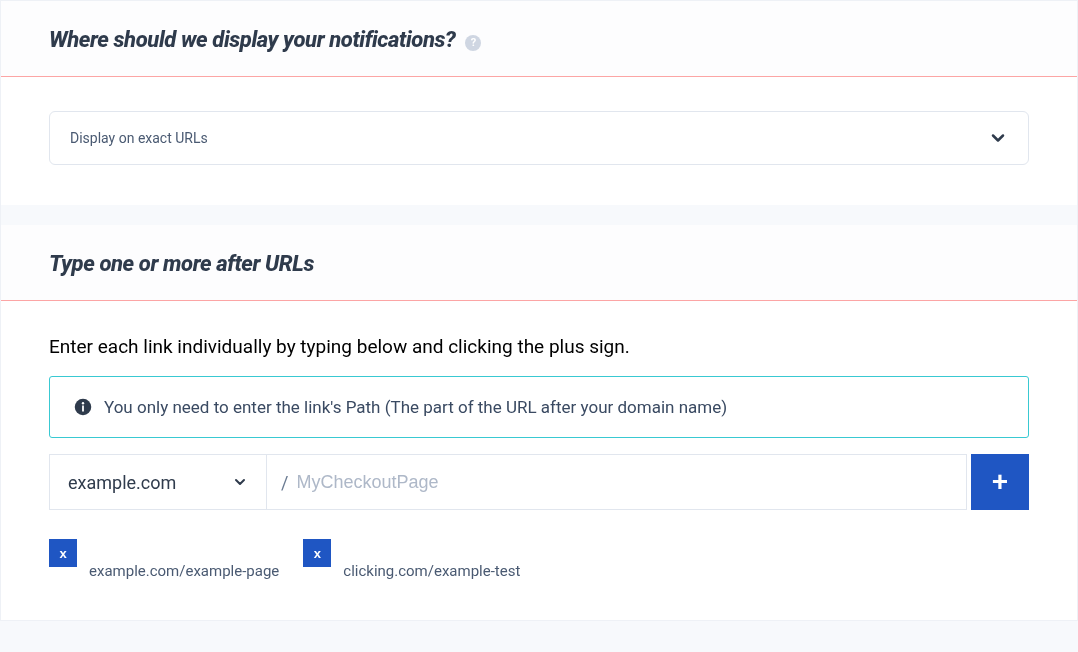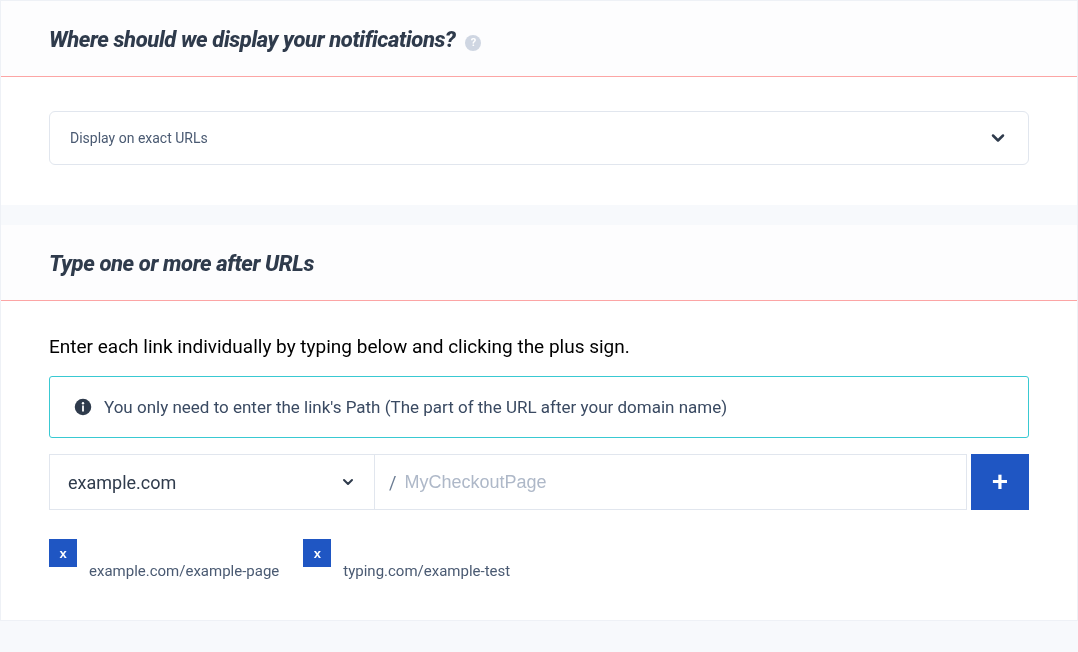--- a/index.html
+++ b/index.html
@@ -97,21 +97,21 @@
     }
     .domain-select {
       border: 1px solid #e1e6ee;
       background: #fff;
       padding: 0 18px;
       font-size: 18px;
       color: #2f3b4c;
       display: flex;
       align-items: center;
       justify-content: space-between;
-      width: 326px;
+      width: 218px;
       cursor: pointer;
       gap: 10px;
     }
     .slash {
       display: flex;
       align-items: center;
       justify-content: center;
       font-size: 18px;
       color: #6a7b92;
       padding: 0 8px 0 14px;
@@ -220,17 +220,17 @@
       <button class="add-button">+</button>
     </div>
 
     <div class="tags-row">
       <div class="tag">
         <button class="tag-remove">x</button>
         <span class="tag-label">example.com/example-page</span>
       </div>
       <div class="tag">
         <button class="tag-remove">x</button>
-        <span class="tag-label">typing.com/example-test</span>
+        <span class="tag-label">clicking.com/example-test</span>
       </div>
     </div>
   </div>
 </div>
 
 </body></html>

